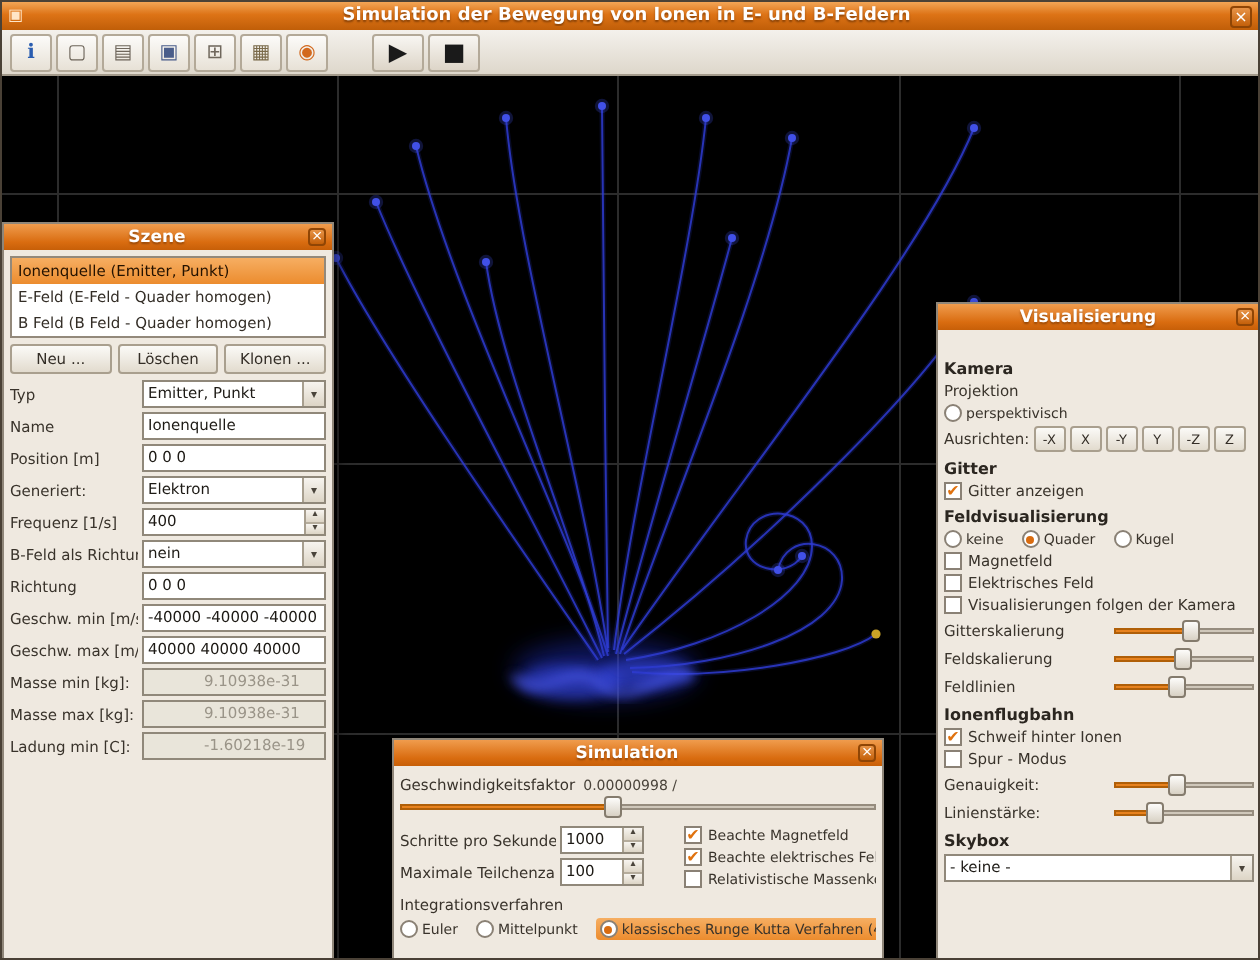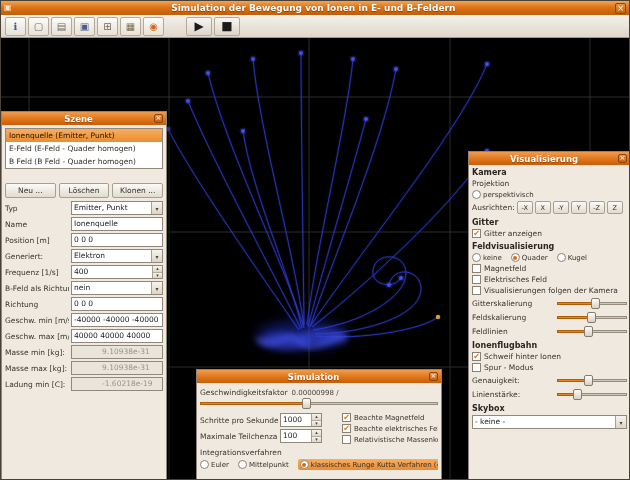--- a/index.html
+++ b/index.html
@@ -28,21 +28,21 @@
   .pt-label{flex:1;text-align:center;color:#fff;font-weight:bold;font-size:8.5px;text-shadow:0 1px 1px rgba(90,40,0,.5);white-space:nowrap;overflow:hidden;}
   .panel-close{width:9px;height:9px;background:linear-gradient(#e89448,#c4600a);border:1px solid #8f4505;border-radius:2px;color:#fff;font-size:7px;line-height:7px;text-align:center;flex:none;}
 
   #panel-szene{left:0;top:110px;width:166px;height:372px;}
   #panel-sim{left:195px;top:368px;width:246px;height:140px;}
   #panel-vis{left:467px;top:150px;width:163px;height:340px;}
 
   .pbody{padding:3px;}
 
   
-  .scene-list{background:#fff;border:1px solid #93897b;margin-bottom:14px;}
+  .scene-list{background:#fff;border:1px solid #93897b;margin-bottom:3px;}
   .list-item{height:13px;line-height:13px;padding:0 3px;font-size:7.5px;white-space:nowrap;overflow:hidden;color:#332d26;}
   .list-item.selected{background:linear-gradient(#f6ae62,#ec8c2e);color:#241200;}
 
   .btn-row{display:flex;gap:3px;margin-bottom:3px;}
   .sbtn{flex:1;height:15px;border:1px solid #a99f8e;border-radius:2px;background:linear-gradient(#fbfaf7,#e2dbce);font-size:7.5px;display:flex;align-items:center;justify-content:center;white-space:nowrap;overflow:hidden;color:#332d26;}
 
   
   .frow{display:flex;align-items:center;gap:2px;margin:2px 0;}
   .flabel{flex:0 0 64px;font-size:7.5px;white-space:nowrap;overflow:hidden;color:#39332b;}
   .flabel2{flex:0 0 78px;font-size:7.5px;white-space:nowrap;overflow:hidden;color:#39332b;}
@@ -363,21 +363,21 @@
         </div>
     </div>
   </div>
 
   <div class="panel" id="panel-vis">
     <div class="panel-title">
       <span class="pt-label">Visualisierung</span>
       <span class="panel-close">×</span>
     </div>
     <div class="pbody">
-      <div class="vhead" style="margin-top:0">Kamera</div>
+      <div class="vhead" style="margin-top:12px">Kamera</div>
       <div class="vlabel">Projektion</div>
       <div id="vis-proj">
           <div class="crow">
             <span class="ritem">
               <span class="radio"></span>
               <span class="rlbl">perspektivisch</span>
             </span>
           </div>
         </div>
       <div class="align-row" id="vis-align">

